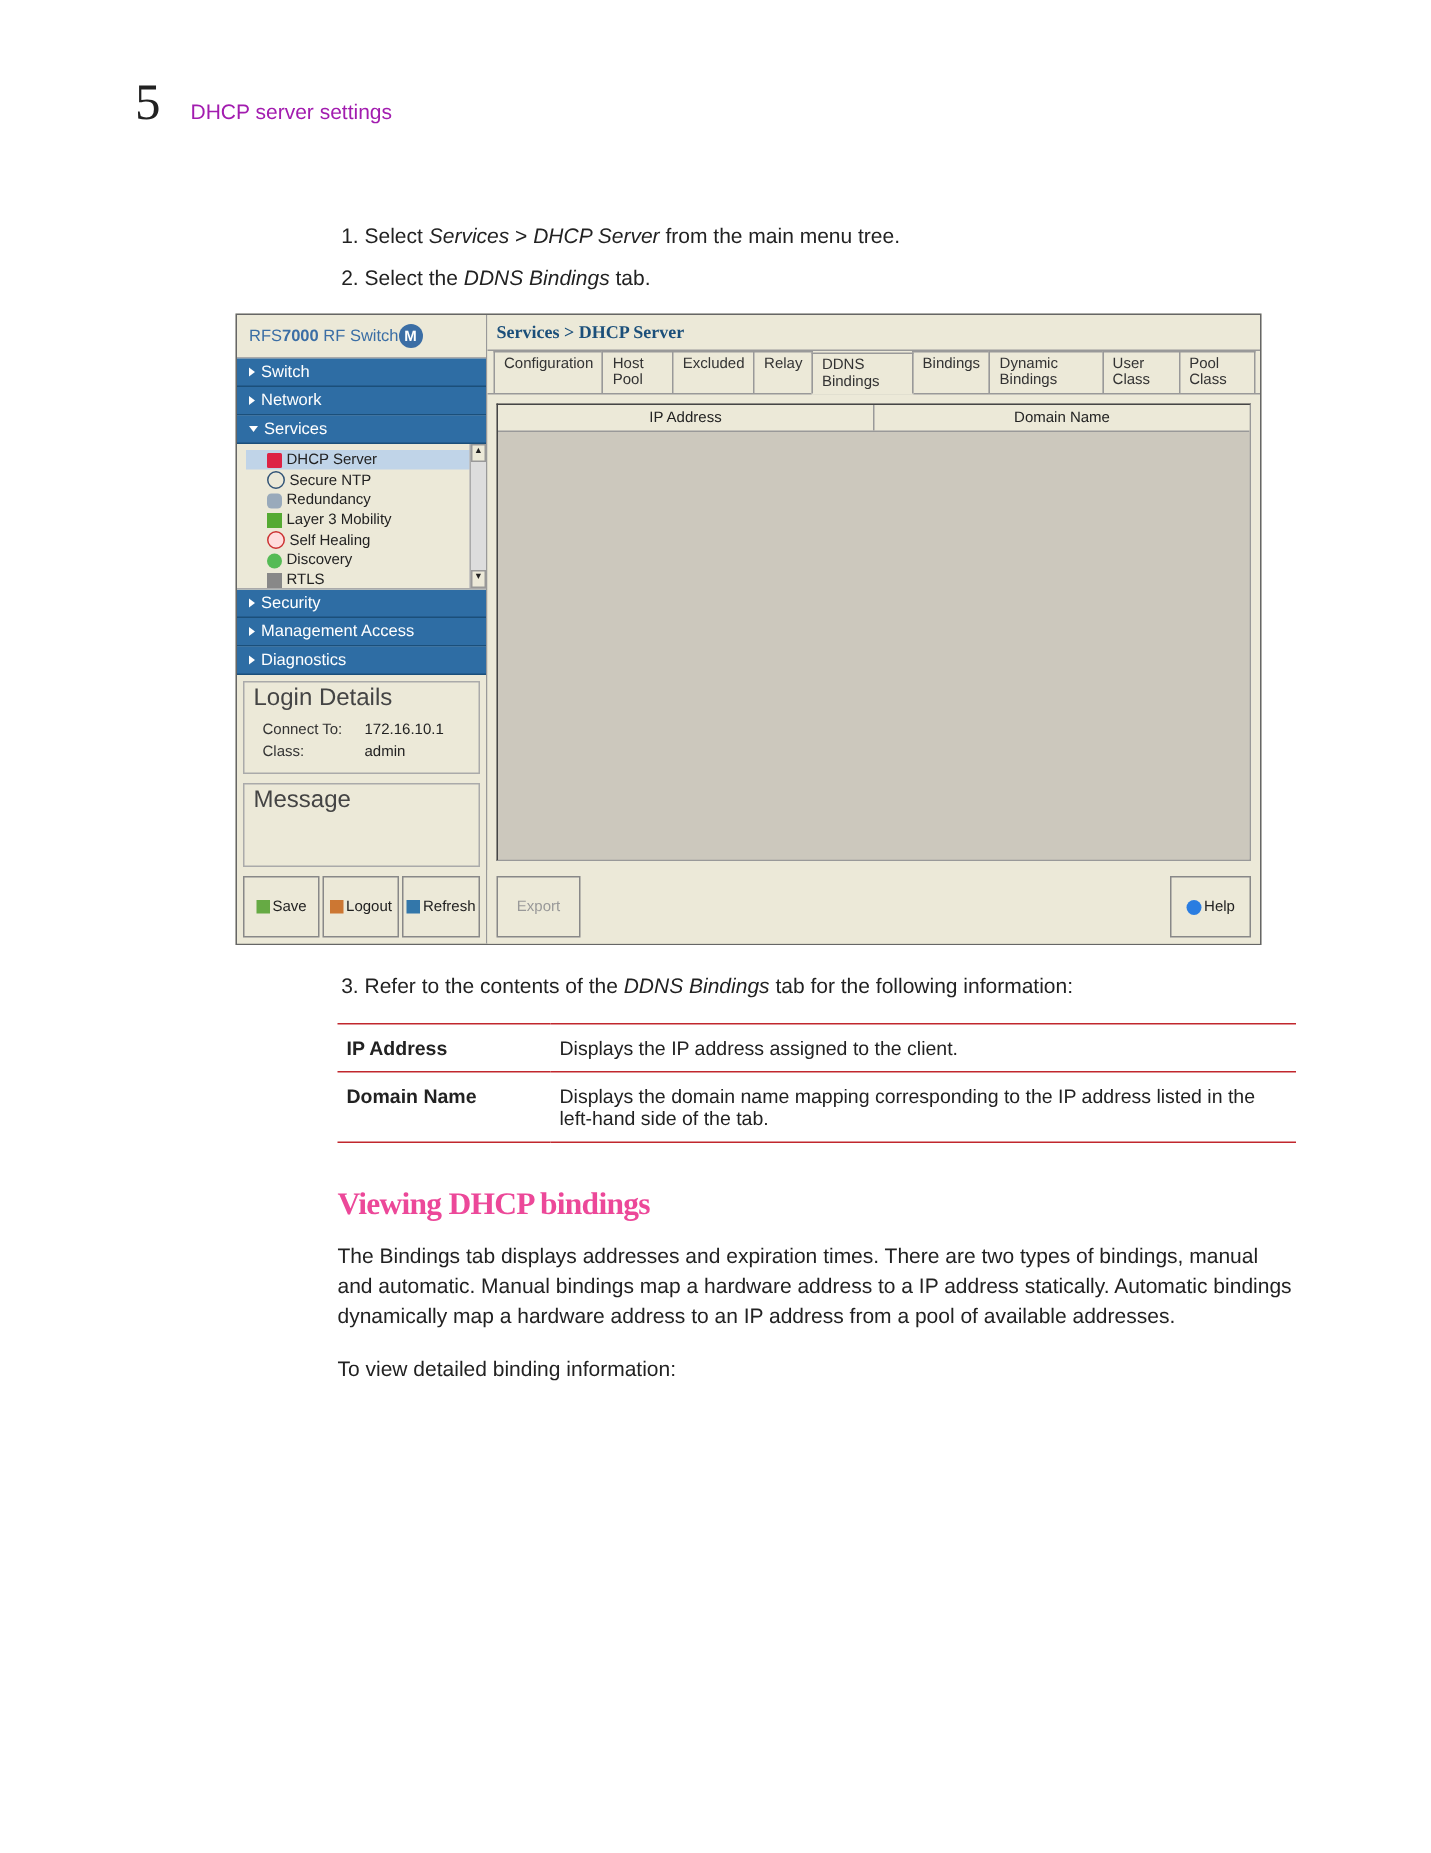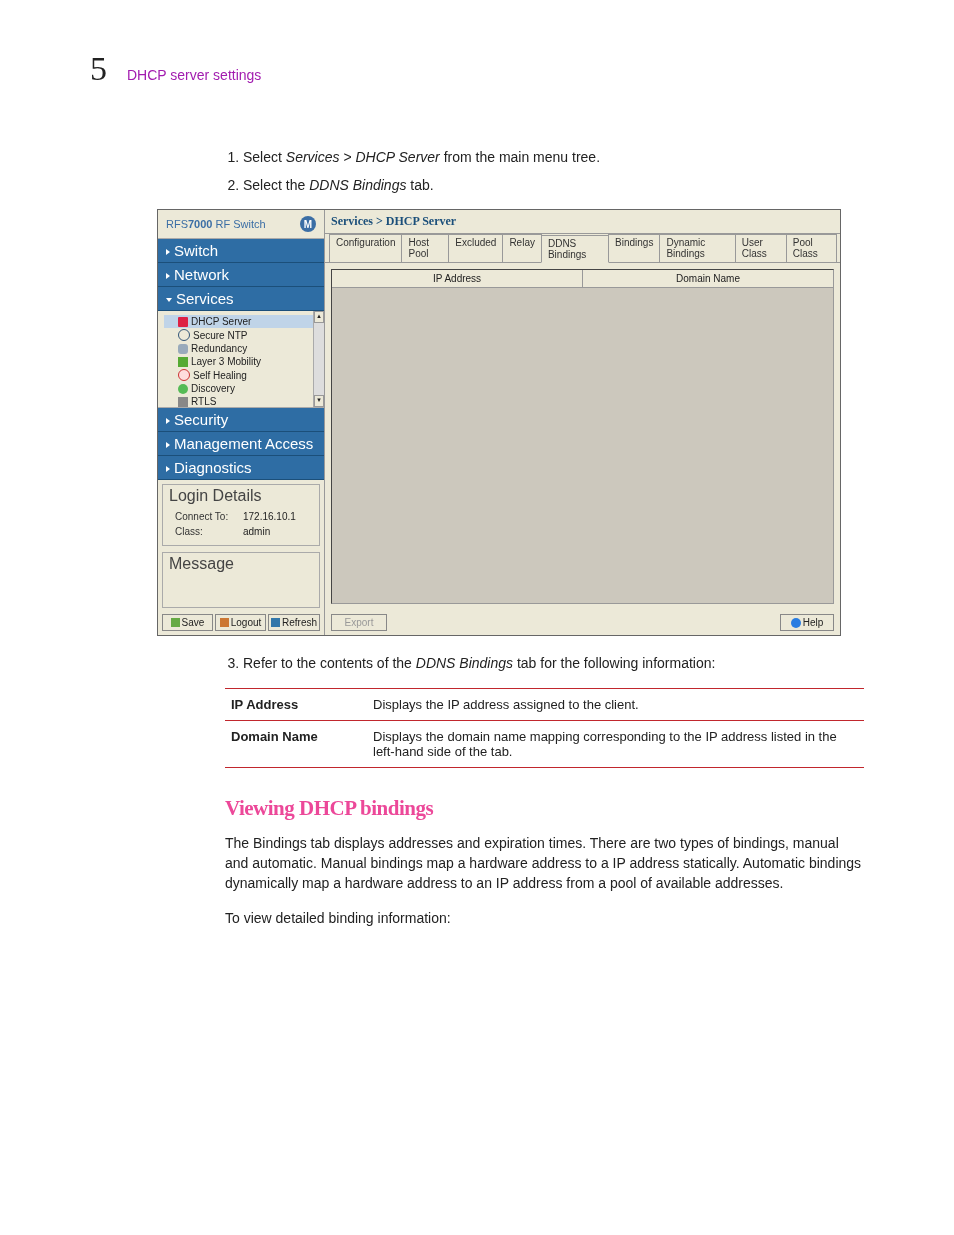--- a/index.html
+++ b/index.html
@@ -60,40 +60,40 @@
   }
   .shot-title {
     background: #ece9d8;
     padding: 6px 8px;
     color: #3b6ea5;
     font-weight: normal;
     font-size: 11px;
     border-bottom: 1px solid #aaa;
     display: flex;
     align-items: center;
-    justify-content: space-between;
+    justify-content: flex-start;
   }
   .shot-title b { font-weight: bold; }
   .moto {
     width: 16px; height: 16px;
     border-radius: 50%;
     background: #3b6ea5;
     color: #fff;
     display: inline-flex;
     align-items: center;
     justify-content: center;
     font-size: 10px;
     font-weight: bold;
   }
   .nav-section {
     background: #2e6da4;
     color: #fff;
     padding: 3px 8px;
     border-bottom: 1px solid #1b4f7a;
-    font-size: 15px;
+    font-size: 11px;
   }
   .nav-section .caret {
     display: inline-block;
     width: 0; height: 0;
     margin-right: 4px;
     vertical-align: middle;
   }
   .caret-right {
     border-top: 3px solid transparent;
     border-bottom: 3px solid transparent;
@@ -176,21 +176,21 @@
     display: flex;
     gap: 2px;
     padding: 4px 4px;
     margin-top: auto;
   }
   .winbtn {
     flex: 1;
     background: #ece9d8;
     border: 1px solid #888;
     font-size: 10px;
-    padding: 2px 2px;
+    padding: 14px 2px;
     display: flex;
     align-items: center;
     justify-content: center;
     gap: 2px;
     cursor: default;
   }
   .winbtn .i { width:9px; height:9px; display:inline-block; }
 
   .shot-right {
     flex: 1;

